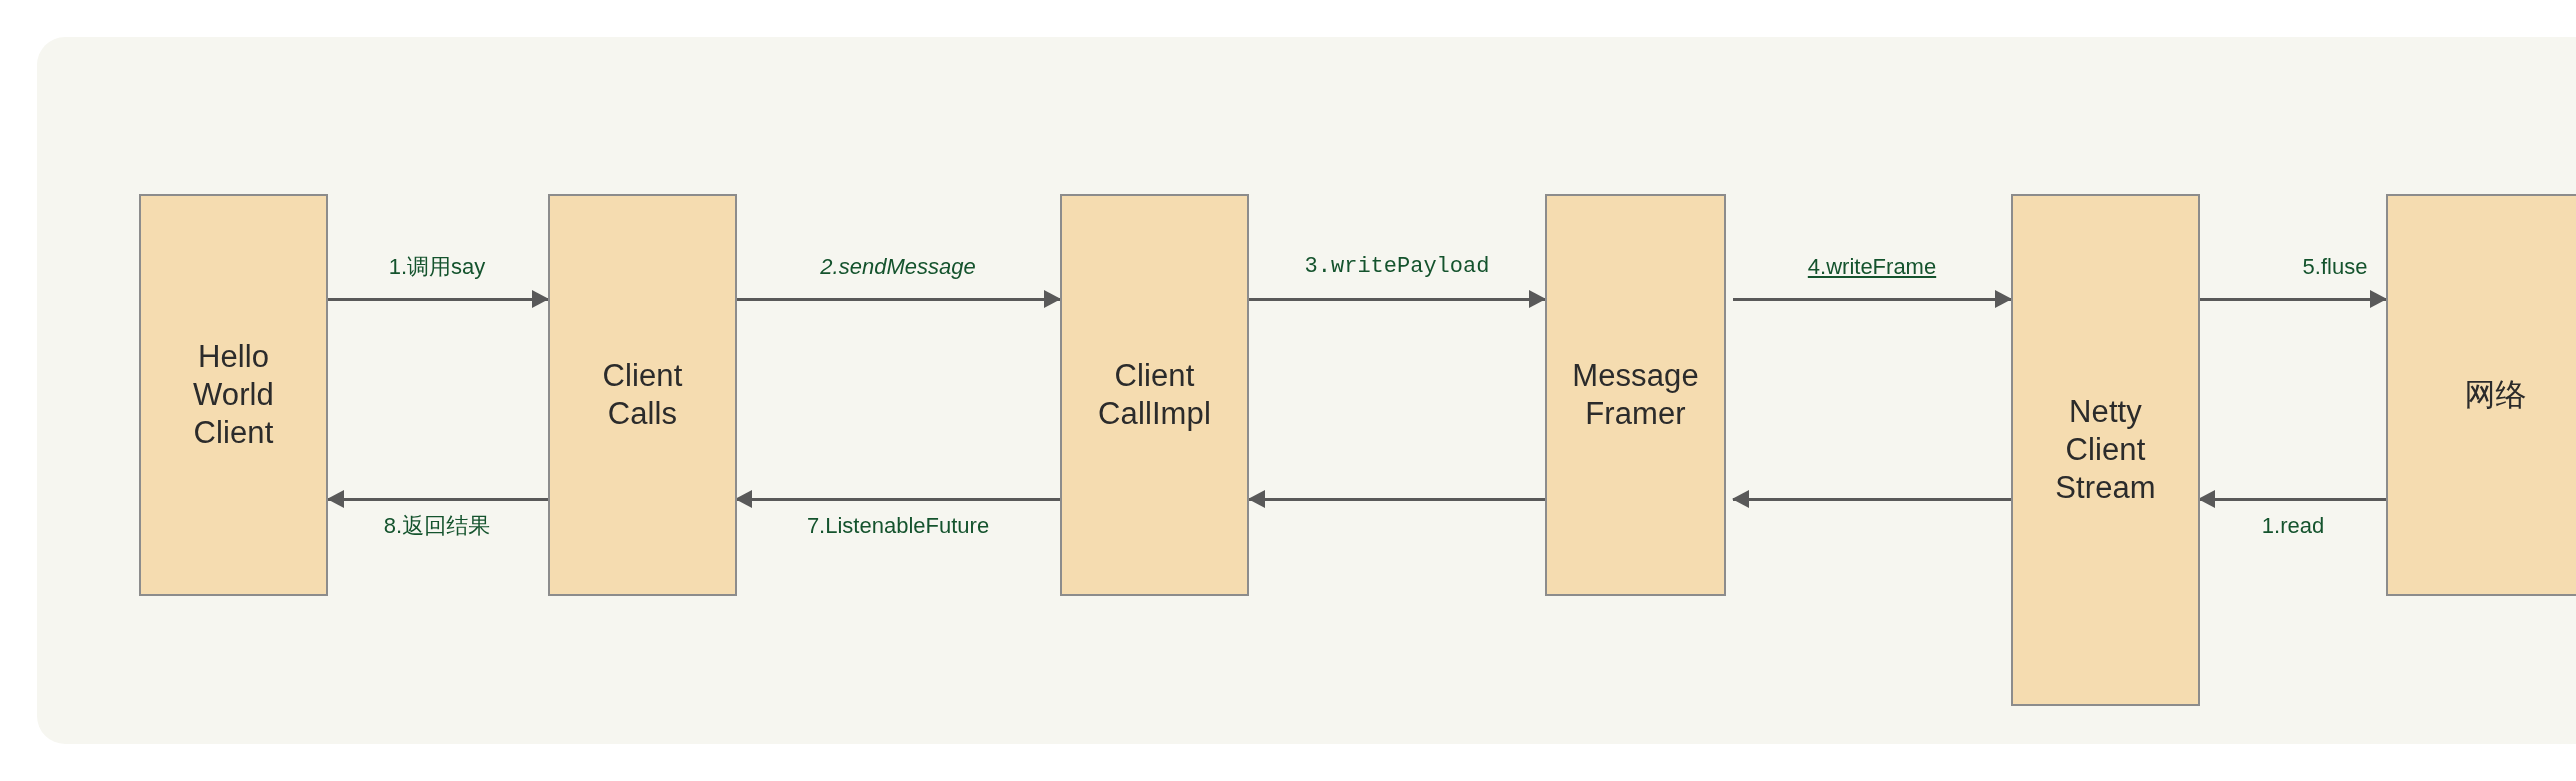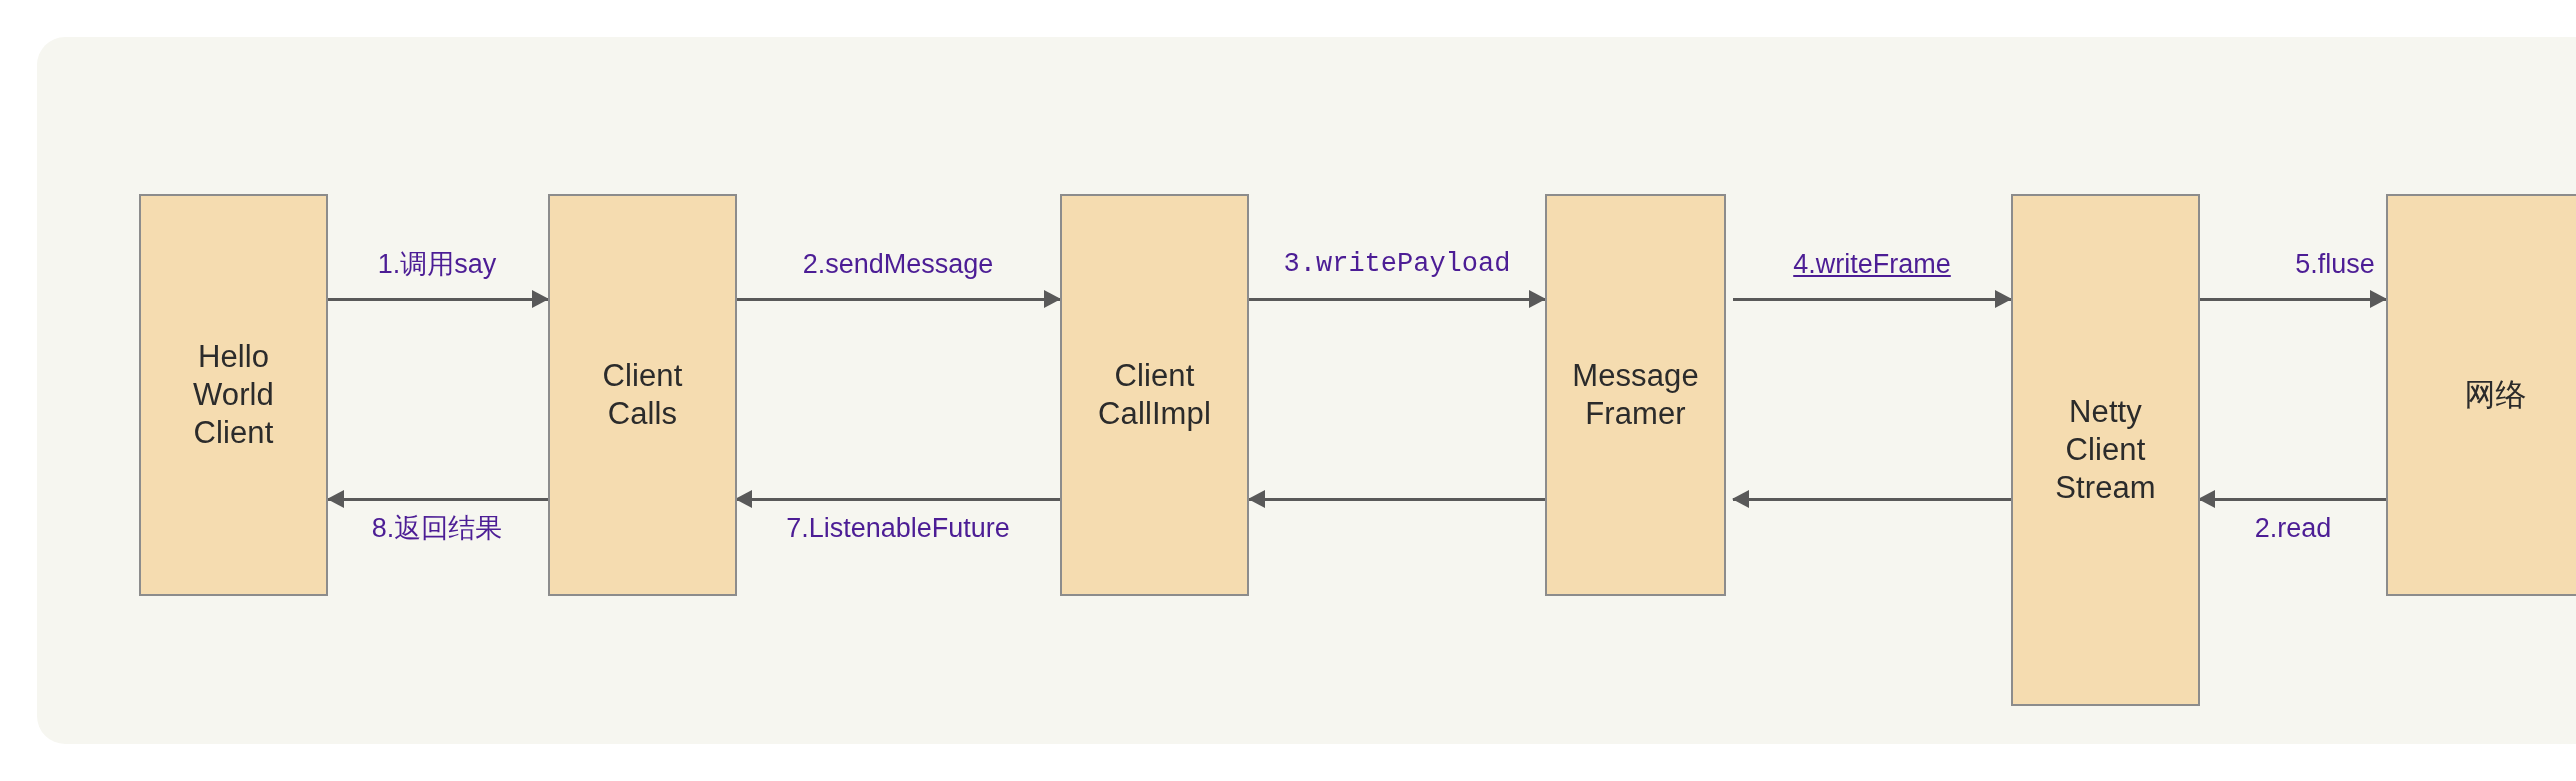--- a/index.html
+++ b/index.html
@@ -62,22 +62,22 @@
     right:-1px;
     border-left:17.5px solid #595959;
   }
   .edge.back .head{
     left:-1px;
     border-right:17.5px solid #595959;
   }
   .edge-label{
     position:absolute;
     z-index:4;
-    color:#4c1d95;
-    font-size:27px;
+    color:#14532d;
+    font-size:22px;
     line-height:1;
     white-space:nowrap;
   }
   .edge-label.above{transform:translate(-50%,-100%);}
   .edge-label.below{transform:translate(-50%,0);}
 </style>
 </head>
 <body>
 
 <div id="canvas">
@@ -117,21 +117,21 @@
   <div class="edge fwd" style="left:328px;top:298px;width:220px;">
     <span class="line"></span>
     <span class="head"></span>
   </div>
   <div class="edge-label above" style="left:437px;top:278px;">1.调用say</div>
 
   <div class="edge fwd" style="left:736px;top:298px;width:324px;">
     <span class="line"></span>
     <span class="head"></span>
   </div>
-  <div class="edge-label above" style="left:898px;top:278px;">2.sendMessage</div>
+  <div class="edge-label above" style="left:898px;top:278px;font-style:italic;">2.sendMessage</div>
 
   <div class="edge fwd" style="left:1249px;top:298px;width:296px;">
     <span class="line"></span>
     <span class="head"></span>
   </div>
   <div class="edge-label above" style="left:1397px;top:278px;font-family:Liberation Mono, monospace;">3.writePayload</div>
 
   <div class="edge fwd" style="left:1733px;top:298px;width:278px;">
     <span class="line"></span>
     <span class="head"></span>
@@ -163,15 +163,15 @@
 
   <div class="edge back" style="left:1733px;top:498px;width:278px;">
     <span class="line"></span>
     <span class="head"></span>
   </div>
 
   <div class="edge back" style="left:2199px;top:498px;width:187px;">
     <span class="line"></span>
     <span class="head"></span>
   </div>
-  <div class="edge-label below" style="left:2293px;top:515px;">2.read</div>
+  <div class="edge-label below" style="left:2293px;top:515px;">1.read</div>
 </div>
 
 
 </body></html>

